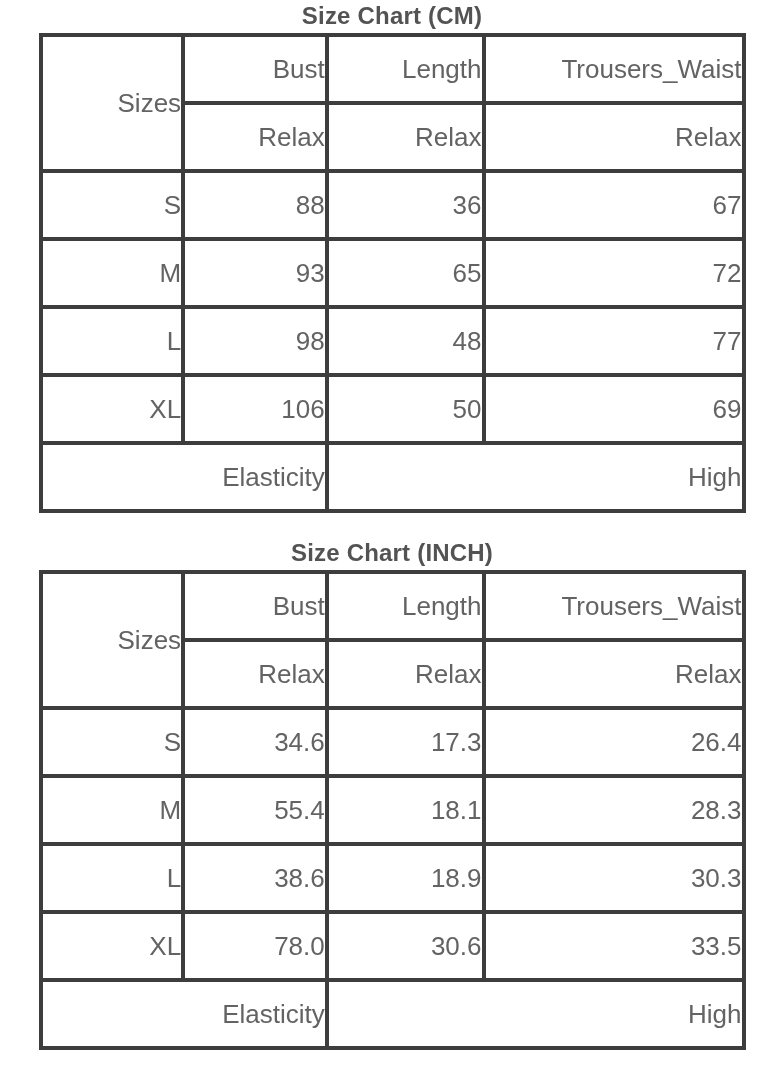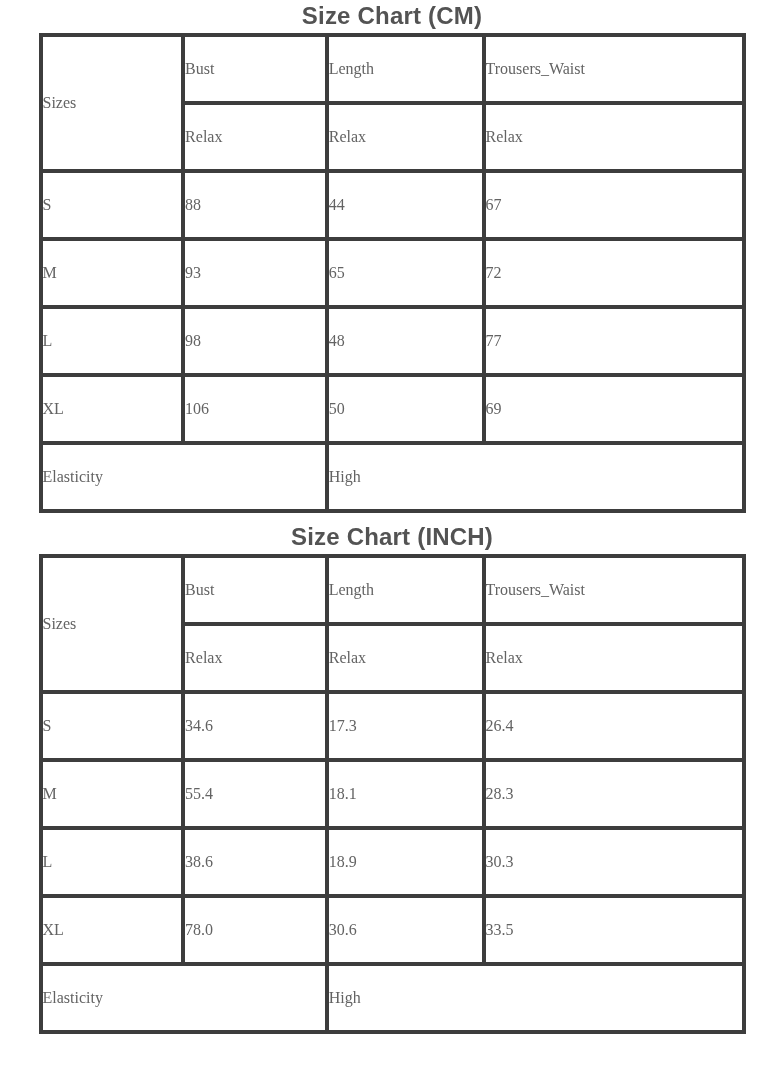--- a/index.html
+++ b/index.html
@@ -26,40 +26,39 @@
     padding-top: 2px;
     text-align: center;
     font-size: 24px;
     line-height: 27px;
     font-weight: bold;
     color: var(--title-color);
     letter-spacing: 0.2px;
   }
   .chart-section + .chart-section .chart-title {
     padding-top: 0;
-    margin-top: 10px;
+    margin-top: 26px;
   }
   table.size-table {
     width: 703px;
     margin: 0 auto;
     border-collapse: separate;
     border-spacing: 0;
     table-layout: fixed;
     border: 2px solid var(--border-color);
   }
   table.size-table td {
     border: 2px solid var(--border-color);
     height: 64px;
-    text-align: left;
+    text-align: right;
     vertical-align: middle;
-    font-size: 16px;
+    font-size: 26px;
     color: var(--text-color);
     background: var(--bg);
     padding: 0;
-    font-family: Liberation Serif, serif;
   }
   col.c-sizes   { width: 141px; }
   col.c-bust    { width: 142px; }
   col.c-length  { width: 155px; }
   col.c-waist   { width: 257px; }
 </style>
 </head>
 <body>
 
 <div class="page">
@@ -81,21 +80,21 @@
           <td>Trousers_Waist</td>
         </tr>
         <tr>
           <td>Relax</td>
           <td>Relax</td>
           <td>Relax</td>
         </tr>
         <tr>
           <td>S</td>
           <td>88</td>
-          <td>44</td>
+          <td>36</td>
           <td>67</td>
         </tr>
         <tr>
           <td>M</td>
           <td>93</td>
           <td>65</td>
           <td>72</td>
         </tr>
         <tr>
           <td>L</td>

